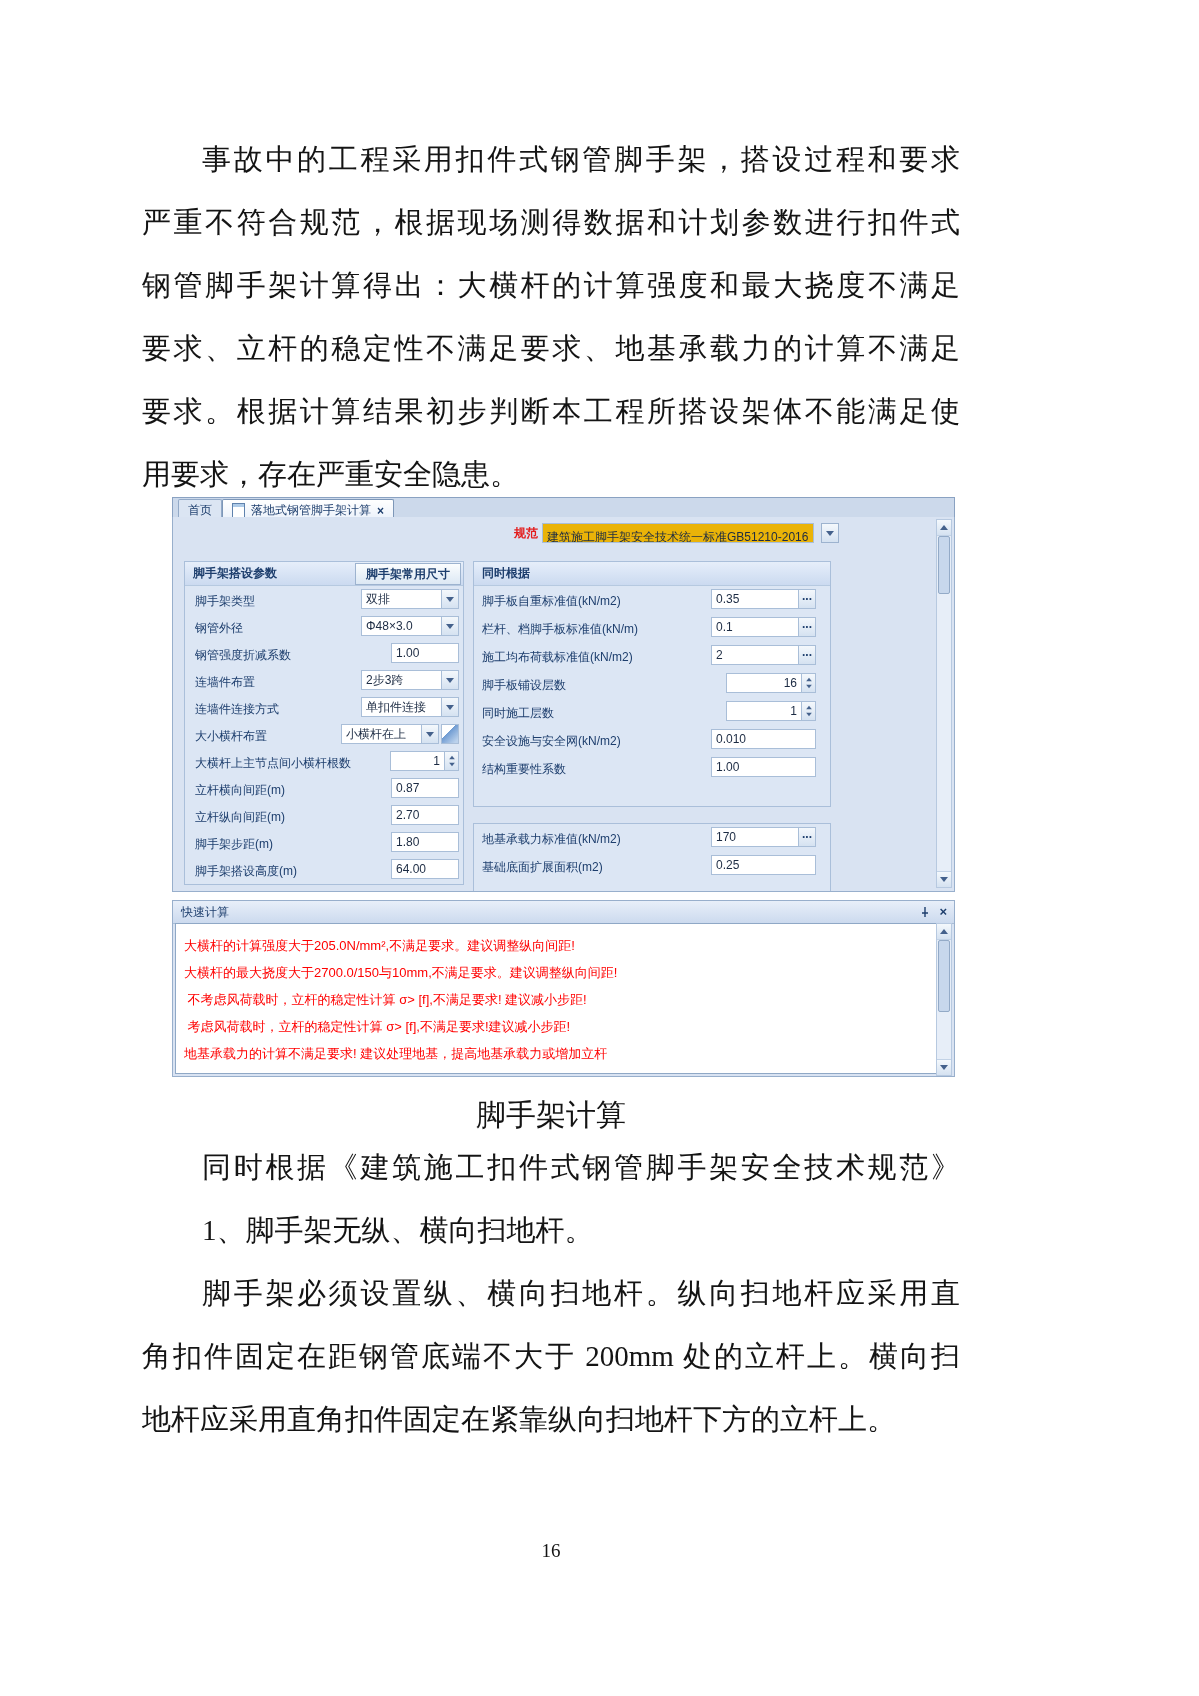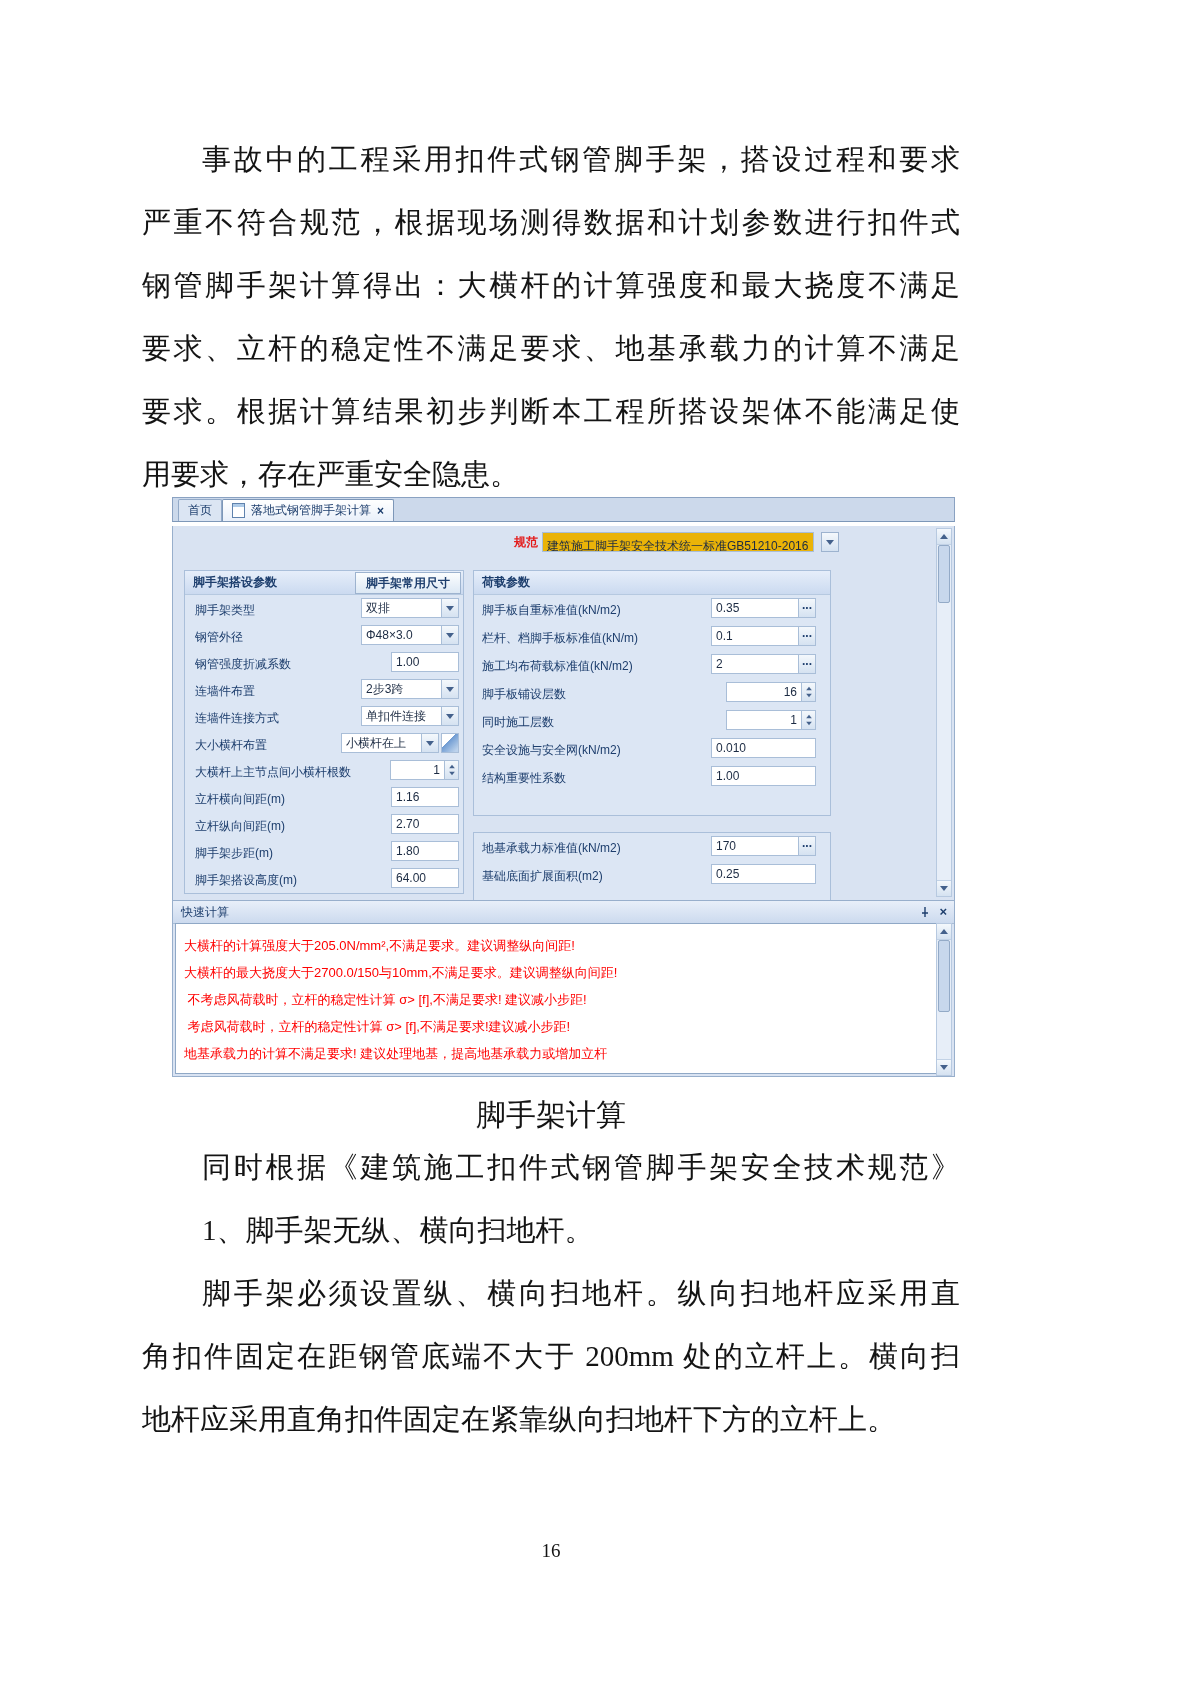--- a/index.html
+++ b/index.html
@@ -27,21 +27,21 @@
           display:flex;align-items:flex-end;padding-left:5px;}
   .tab{height:21px;line-height:21px;color:#1d3e6d;padding:0 9px;}
   .tab.home{background:#dbe5f3;border:1px solid #93aac8;border-bottom:none;border-radius:2px 2px 0 0;}
   .tab.active{background:linear-gradient(#ffffff,#e9f0fa);border:1px solid #7d97b8;border-bottom:none;
               display:flex;align-items:center;gap:6px;border-radius:2px 2px 0 0;}
   .doc-icon{width:11px;height:13px;background:#fff;border:1px solid #5f82ad;
             box-shadow:inset 0 3px 0 #aecbe8;display:inline-block;}
   .tab-close{color:#1d3e6d;font-weight:bold;font-size:12px;line-height:12px;}
 
   
-  .form-area{position:absolute;top:29px;left:0;right:0;height:375px;background:#d9e3f2;
+  .form-area{position:absolute;top:20px;left:0;right:0;height:375px;background:#d9e3f2;
              border:1px solid #98afcc;border-top:none;box-sizing:border-box;overflow:hidden;}
   .panel{position:absolute;background:#dce6f4;border:1px solid #aabfda;box-sizing:border-box;}
   #setup-panel{left:11px;top:44px;width:280px;height:324px;}
   #load-panel{left:300px;top:44px;width:358px;height:246px;}
   #foundation-panel{left:300px;top:306px;width:358px;height:95px;}
   .panel-header{height:23px;line-height:23px;background:linear-gradient(#e6eefa,#cbdaf0);
                 color:#1d3e6d;font-weight:bold;padding-left:8px;border-bottom:1px solid #b6c9e0;position:relative;}
   #setup-btn{position:absolute;right:2px;top:1px;height:20px;line-height:20px;padding:0 10px;
              color:#1d3e6d;background:linear-gradient(#fbfdfe,#dce8f4);border:1px solid #9db3cf;cursor:default;}
 
@@ -207,21 +207,21 @@
                 <span class="cbox num">1</span>
                 <span class="spin">
                   <i class="tri-up"></i>
                   <i class="tri-down"></i>
                 </span>
               </span>
             </div>
             <div class="frow">
               <span class="flabel">立杆横向间距(m)</span>
               <span class="ctrl">
-                <span class="cbox in">1.16</span>
+                <span class="cbox in">0.87</span>
               </span>
             </div>
             <div class="frow">
               <span class="flabel">立杆纵向间距(m)</span>
               <span class="ctrl">
                 <span class="cbox in">2.70</span>
               </span>
             </div>
             <div class="frow">
               <span class="flabel">脚手架步距(m)</span>
@@ -233,21 +233,21 @@
               <span class="flabel">脚手架搭设高度(m)</span>
               <span class="ctrl">
                 <span class="cbox in">64.00</span>
               </span>
             </div>
           </div>
       </div>
 
       <div class="panel R" id="load-panel">
         <div class="panel-header">
-          <span>荷载参数</span>
+          <span>同时根据</span>
         </div>
         <div id="load-rows">
             <div class="frow">
               <span class="flabel">脚手板自重标准值(kN/m2)</span>
               <span class="ctrl">
                 <span class="cbox el">0.35</span>
                 <span class="dots-btn">...</span>
               </span>
             </div>
             <div class="frow">

